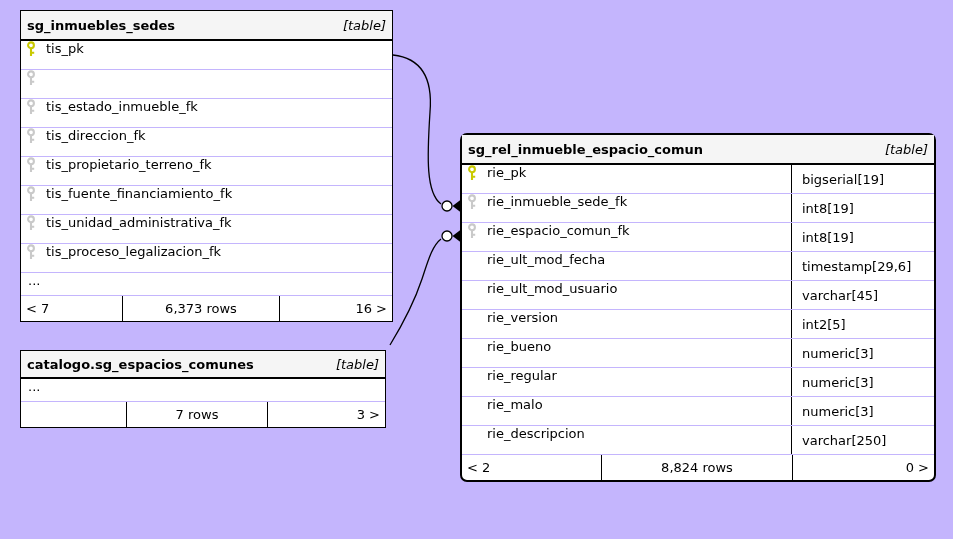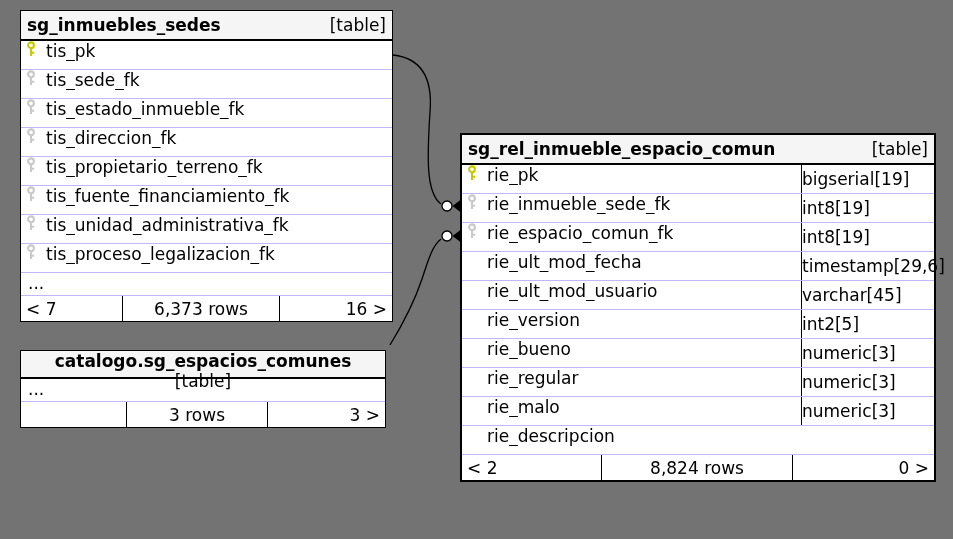--- a/index.html
+++ b/index.html
@@ -1,51 +1,51 @@
 <!DOCTYPE html>
 <html><head>
 <meta charset="utf-8">
 <style>
   html,body{margin:0;padding:0;background:#fff;}
   .canvas{
     position:relative;
     width:953px;height:539px;
-    background:#737373;
+    background:#c4b5fd;
     font-family:"DejaVu Sans","Liberation Sans",sans-serif;
-    font-size:17px;color:#000;
+    font-size:13px;color:#000;
     overflow:hidden;
   }
   .rel-svg{position:absolute;left:0;top:0;z-index:1;}
   .db-table{
     position:absolute;z-index:2;background:#fff;
     border:1px solid #000;box-sizing:border-box;
   }
-  .db-table.thick{border-width:2px;}
+  .db-table.thick{border-width:2px;border-radius:7px;}
   .tbl-header{
     height:30px;box-sizing:border-box;
     display:flex;align-items:center;justify-content:space-between;
     background:#f5f5f5;border-bottom:2px solid #000;
     padding:0 6px;
   }
-  .tbl-header.short{height:28px;flex-direction:column;}
+  .tbl-header.short{height:28px;}
   .tbl-title{font-weight:bold;}
-  .tbl-badge{font-weight:normal;}
+  .tbl-badge{font-weight:normal;font-style:italic;}
   .row{
     display:flex;align-items:flex-start;
     height:29px;box-sizing:border-box;
     border-bottom:1px solid #c4b5fd;background:#fff;
     padding-left:5px;
   }
   .row.ellipsis{height:23px;padding-left:7px;}
   .icon-slot{width:20px;flex:none;display:flex;align-items:center;}
   .col-name{flex:1;white-space:nowrap;overflow:hidden;}
   .col-type{
     width:132px;flex:none;align-self:stretch;
     display:flex;align-items:center;
-    border-left:1px solid #000;padding-left:0;
+    border-left:1px solid #000;padding-left:10px;
     white-space:nowrap;
   }
   .key-pk{color:#c9c900;}
   .key-fk{color:#c9c9c9;}
   .tbl-footer{display:flex;height:25px;box-sizing:border-box;}
   .tbl-footer .cell{
     display:flex;align-items:center;box-sizing:border-box;
     border-right:1px solid #000;white-space:nowrap;
   }
   .tbl-footer .cell:last-child{border-right:none;}
@@ -93,21 +93,20 @@
           </span>
           <span class="col-name">tis_pk</span>
         </div>
         <div class="row">
           <span class="icon-slot">
             <svg width="10" height="16" viewBox="0 0 10 16" class="key-fk">
               <circle cx="5" cy="4.3" r="2.9" fill="none" stroke="currentColor" stroke-width="2.1"></circle>
               <path d="M5 7.2 L5 15 M5 11.8 L8.2 11.8" fill="none" stroke="currentColor" stroke-width="2.1"></path>
             </svg>
           </span>
-          <span class="col-name">tis_sede_fk</span>
         </div>
         <div class="row">
           <span class="icon-slot">
             <svg width="10" height="16" viewBox="0 0 10 16" class="key-fk">
               <circle cx="5" cy="4.3" r="2.9" fill="none" stroke="currentColor" stroke-width="2.1"></circle>
               <path d="M5 7.2 L5 15 M5 11.8 L8.2 11.8" fill="none" stroke="currentColor" stroke-width="2.1"></path>
             </svg>
           </span>
           <span class="col-name">tis_estado_inmueble_fk</span>
         </div>
@@ -168,21 +167,21 @@
   <div class="db-table t2" style="left:20px;top:350px;width:366px;">
     <div class="tbl-header short">
       <span class="tbl-title">catalogo.sg_espacios_comunes</span>
       <span class="tbl-badge">[table]</span>
     </div>
     <div class="rows">
         <div class="row ellipsis">...</div>
       </div>
     <div class="tbl-footer">
       <span class="cell c-left"></span>
-      <span class="cell c-mid">3 rows</span>
+      <span class="cell c-mid">7 rows</span>
       <span class="cell c-right">3 &gt;</span>
     </div>
   </div>
 
   <div class="db-table thick t3" style="left:460px;top:133px;width:476px;">
     <div class="tbl-header">
       <span class="tbl-title">sg_rel_inmueble_espacio_comun</span>
       <span class="tbl-badge">[table]</span>
     </div>
     <div class="rows">
@@ -242,20 +241,21 @@
           <span class="col-type">numeric[3]</span>
         </div>
         <div class="row">
           <span class="icon-slot"></span>
           <span class="col-name">rie_malo</span>
           <span class="col-type">numeric[3]</span>
         </div>
         <div class="row">
           <span class="icon-slot"></span>
           <span class="col-name">rie_descripcion</span>
+          <span class="col-type">varchar[250]</span>
         </div>
       </div>
     <div class="tbl-footer">
       <span class="cell c-left">&lt; 2</span>
       <span class="cell c-mid">8,824 rows</span>
       <span class="cell c-right">0 &gt;</span>
     </div>
   </div>
 
   <div class="footer-note">Generated by SchemaSpy</div>

